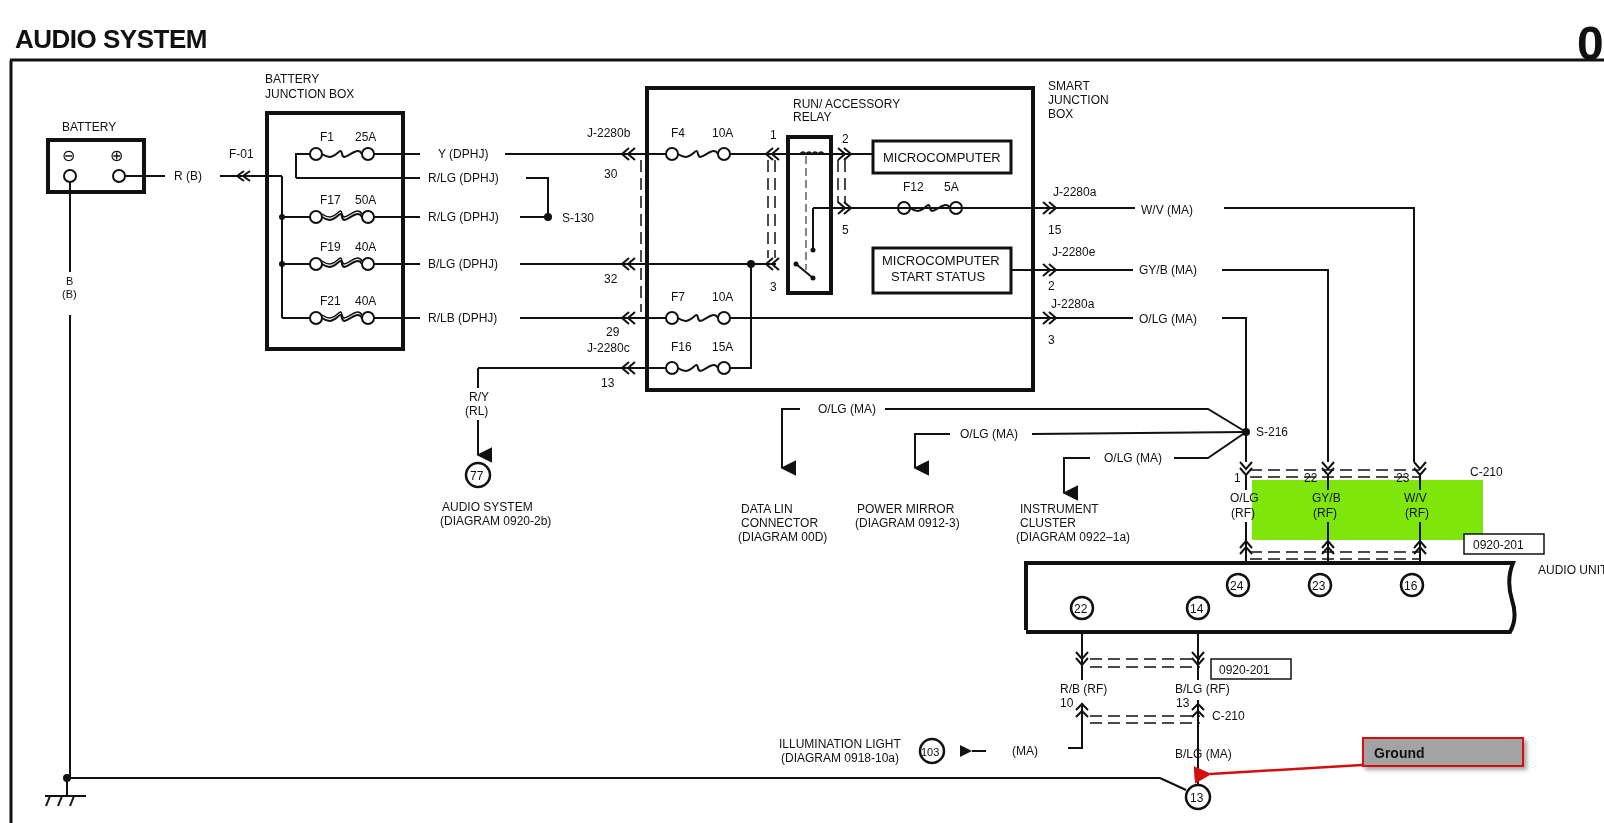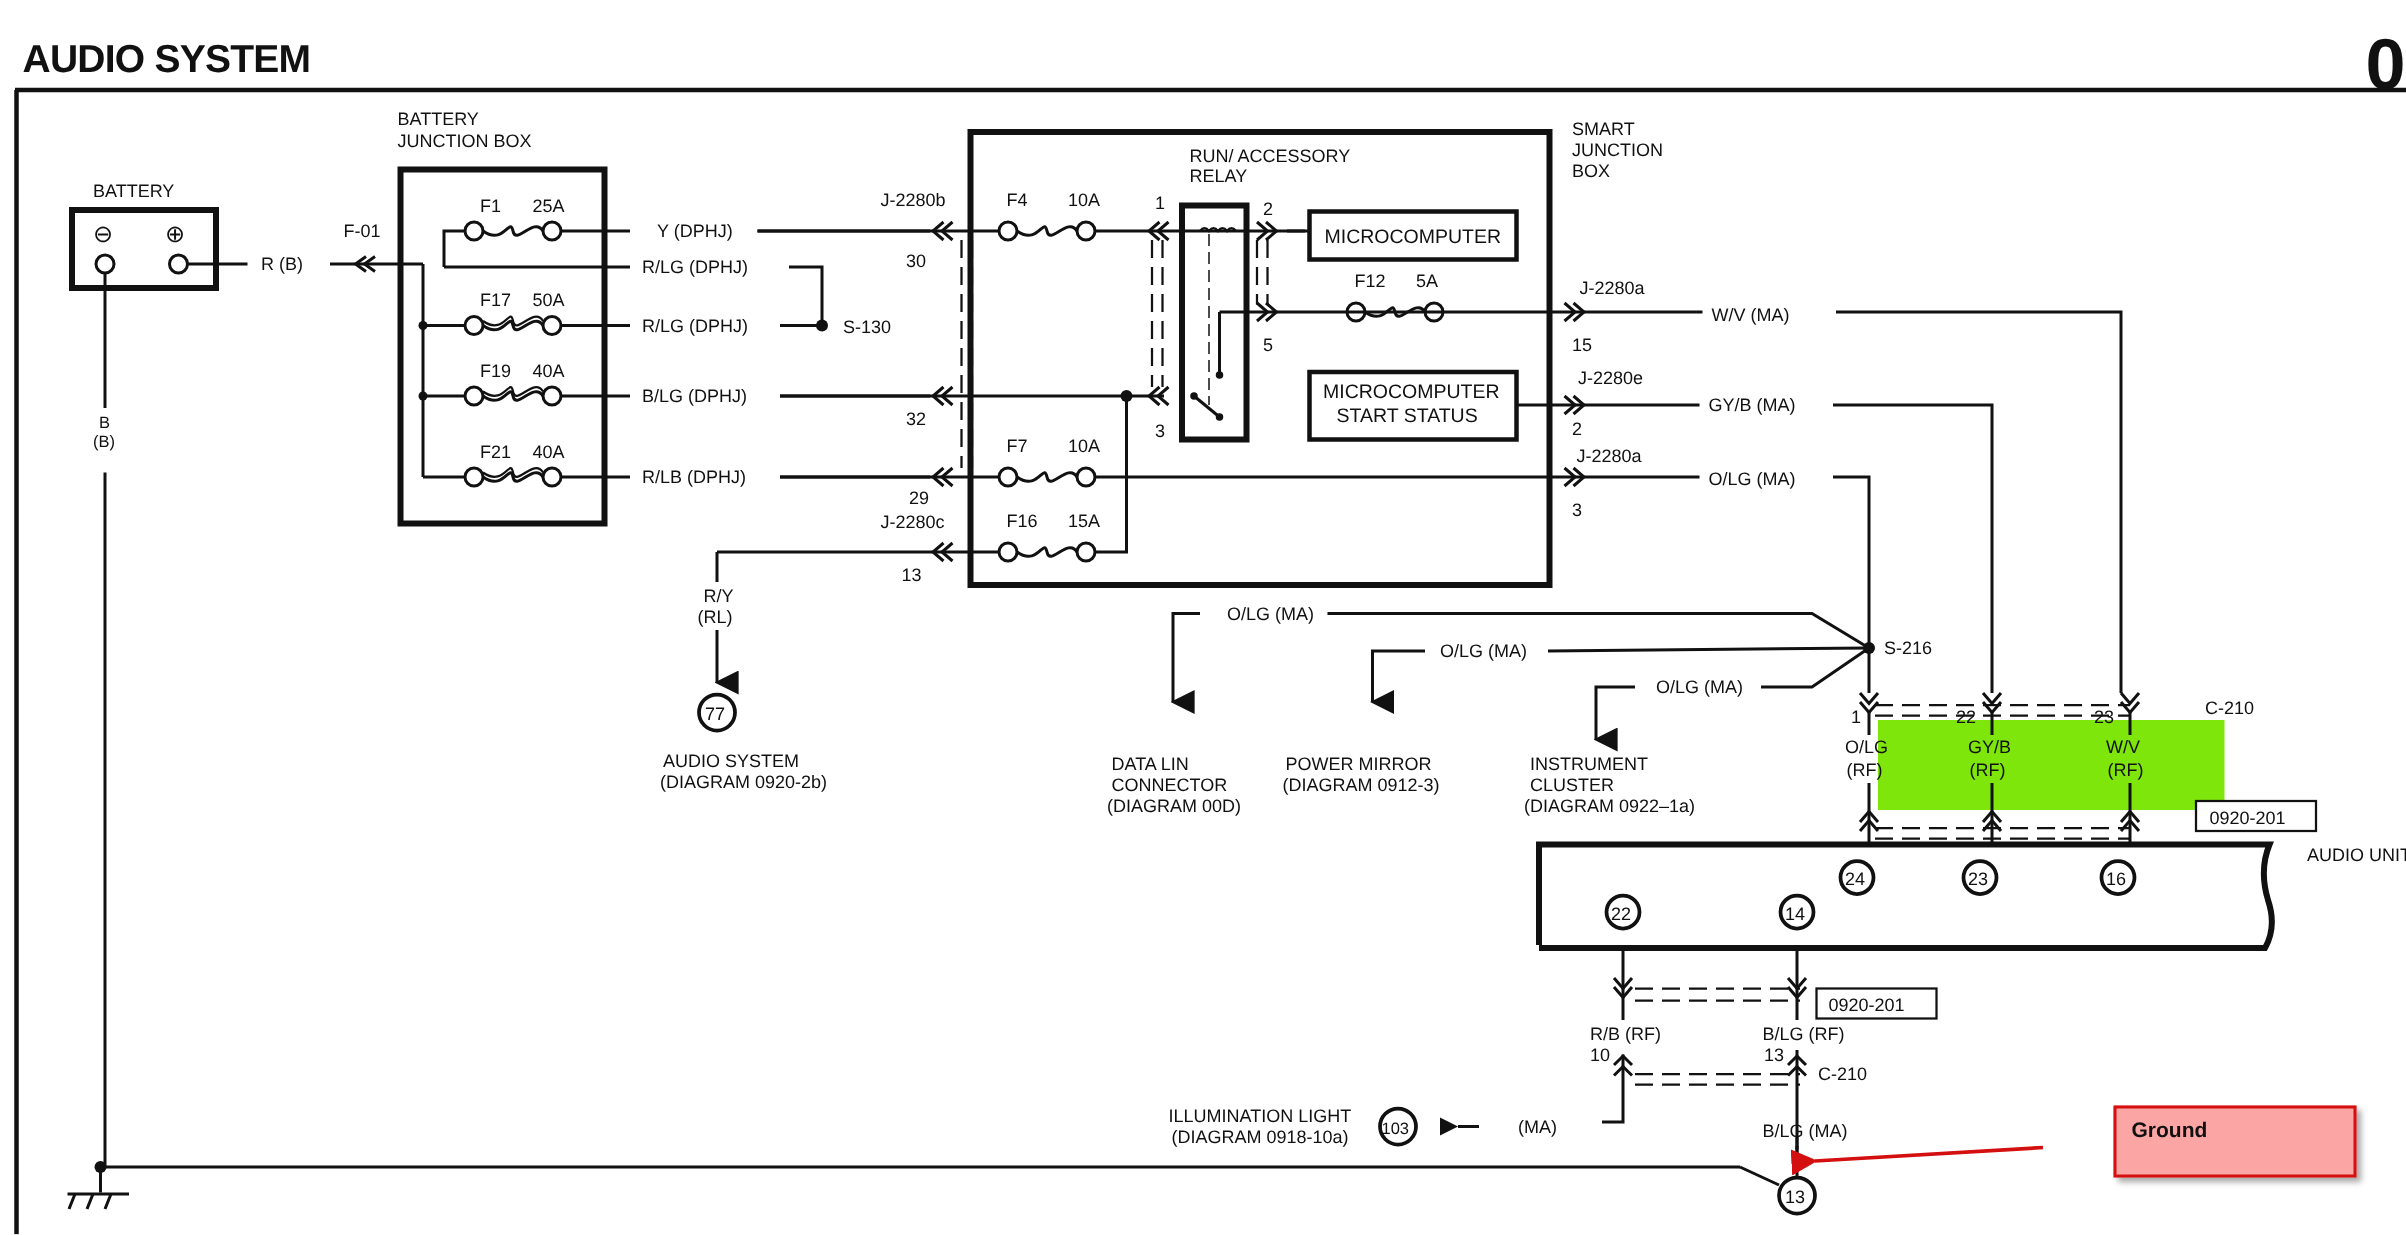--- a/index.html
+++ b/index.html
@@ -11,22 +11,22 @@
   .page-number { position: absolute; left: 1577px; top: 16px; font-size: 48px; font-weight: bold;
                  font-family: "Liberation Sans", sans-serif; }
   svg text { font-family: "Liberation Sans", sans-serif; fill: #111; }
   .lbl { font-size: 12px; }
   .lbl-sm { font-size: 11px; }
   .box-lbl { font-size: 13px; }
   .pin-num { font-size: 12px; }
   .wire { stroke: #111; stroke-width: 2; fill: none; }
   .thick { stroke: #111; stroke-width: 4; fill: none; }
   .dash { stroke: #111; stroke-width: 1.5; fill: none; stroke-dasharray: 12 6; }
-  .callout { position: absolute; left: 1409px; top: 737px; width: 162px; height: 48px;
-             background: #fca5a5; border: 2px solid #d40f0f; box-shadow: 3px 3px 4px rgba(0,0,0,0.35);
+  .callout { position: absolute; left: 1362px; top: 737px; width: 162px; height: 30px;
+             background: #a3a3a3; border: 2px solid #d40f0f; box-shadow: 3px 3px 4px rgba(0,0,0,0.35);
              font-size: 14px; font-weight: bold; padding: 6px 0 0 10px; box-sizing: border-box;
              font-family: "Liberation Sans", sans-serif; }
 </style>
 </head>
 <body>
 
 <div class="page-title">AUDIO SYSTEM</div>
 <div class="page-number">0920-</div>
 
 <svg id="schematic" width="1604" height="823" viewBox="0 0 1604 823">

